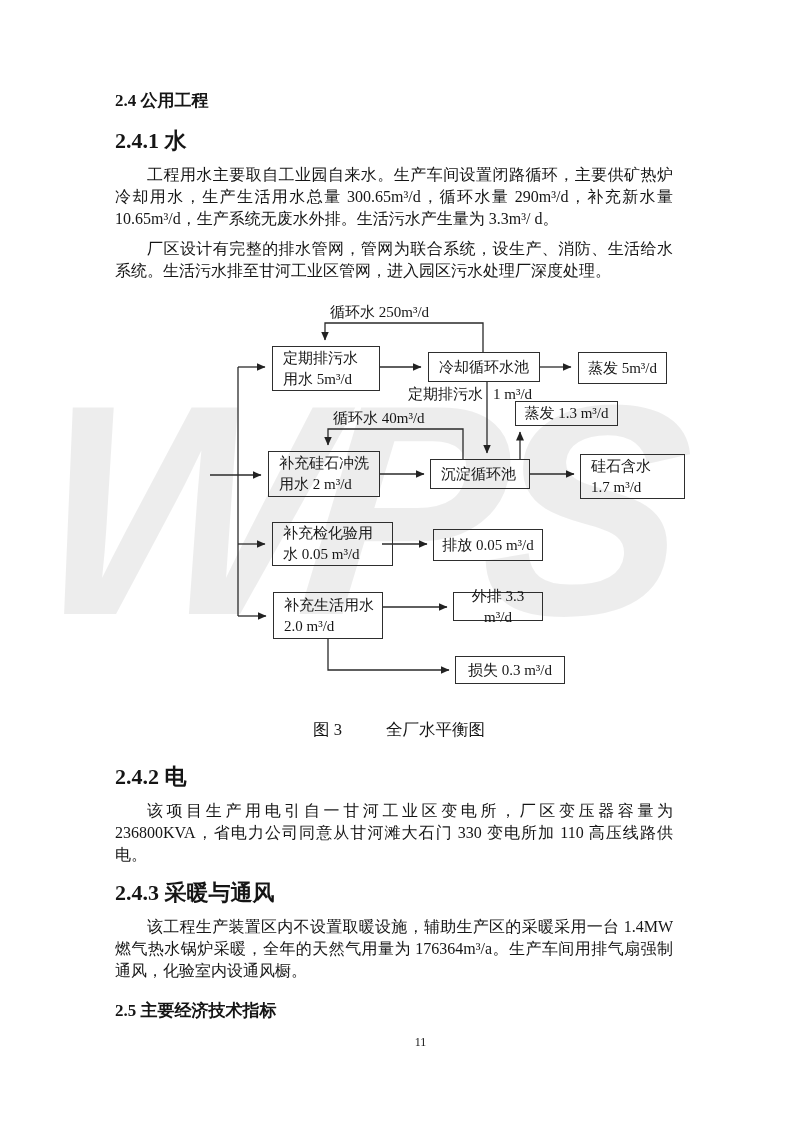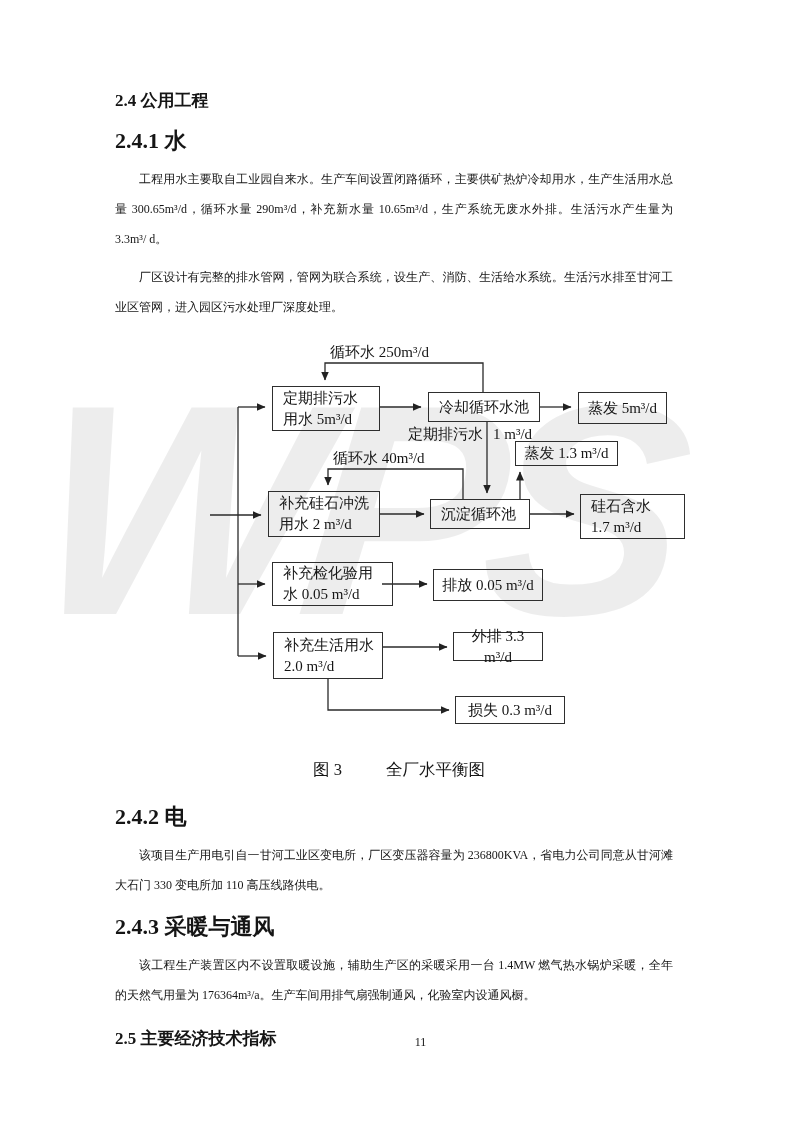--- a/index.html
+++ b/index.html
@@ -21,21 +21,21 @@
     transform:skewX(-6deg);pointer-events:none;user-select:none;line-height:1;
   }
   .content{position:relative;z-index:1;}
   h2.sec{
     font-size:17px;font-weight:bold;margin:0 0 14px 0;line-height:26px;
   }
   h3.sub{
     font-size:22px;font-weight:bold;margin:0 0 10px 0;line-height:26px;
   }
   p.body{
-    font-size:12px;line-height:30px;margin:0 10px 8px 0;
+    font-size:16px;line-height:22px;margin:0 10px 8px 0;
     text-align:justify;text-indent:2em;
   }
   
   .figure-wrap{position:relative;margin:22px 0 0 0;}
   .diagram{
     position:relative;width:580px;height:400px;margin:0;
     font-size:15px;line-height:21px;
   }
   .diagram svg{position:absolute;left:0;top:0;z-index:1;}
   .node{

